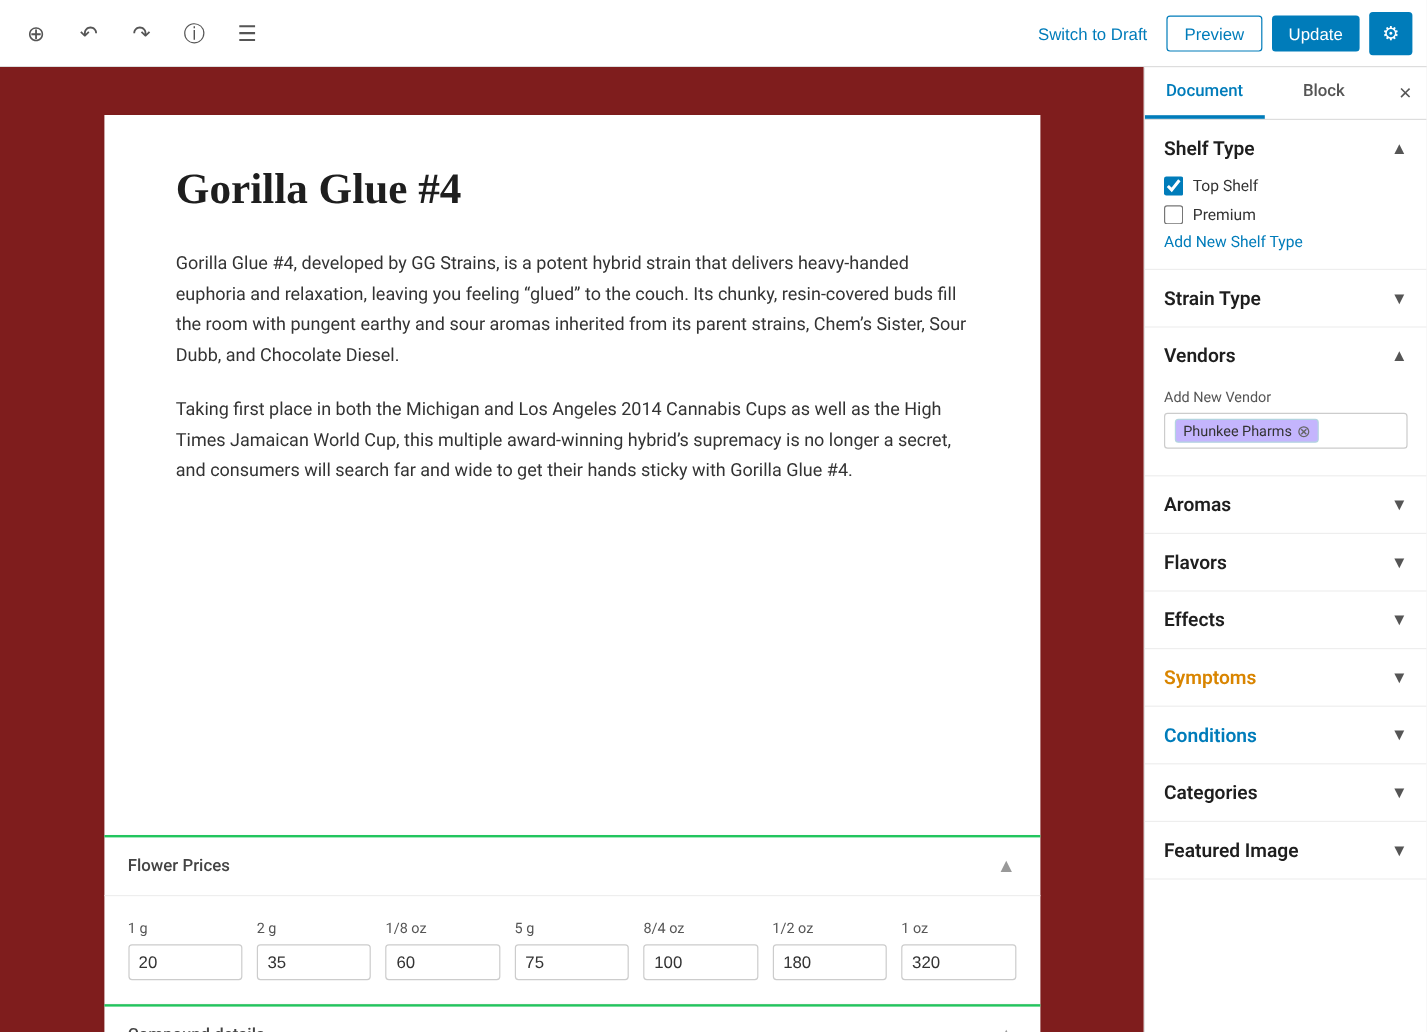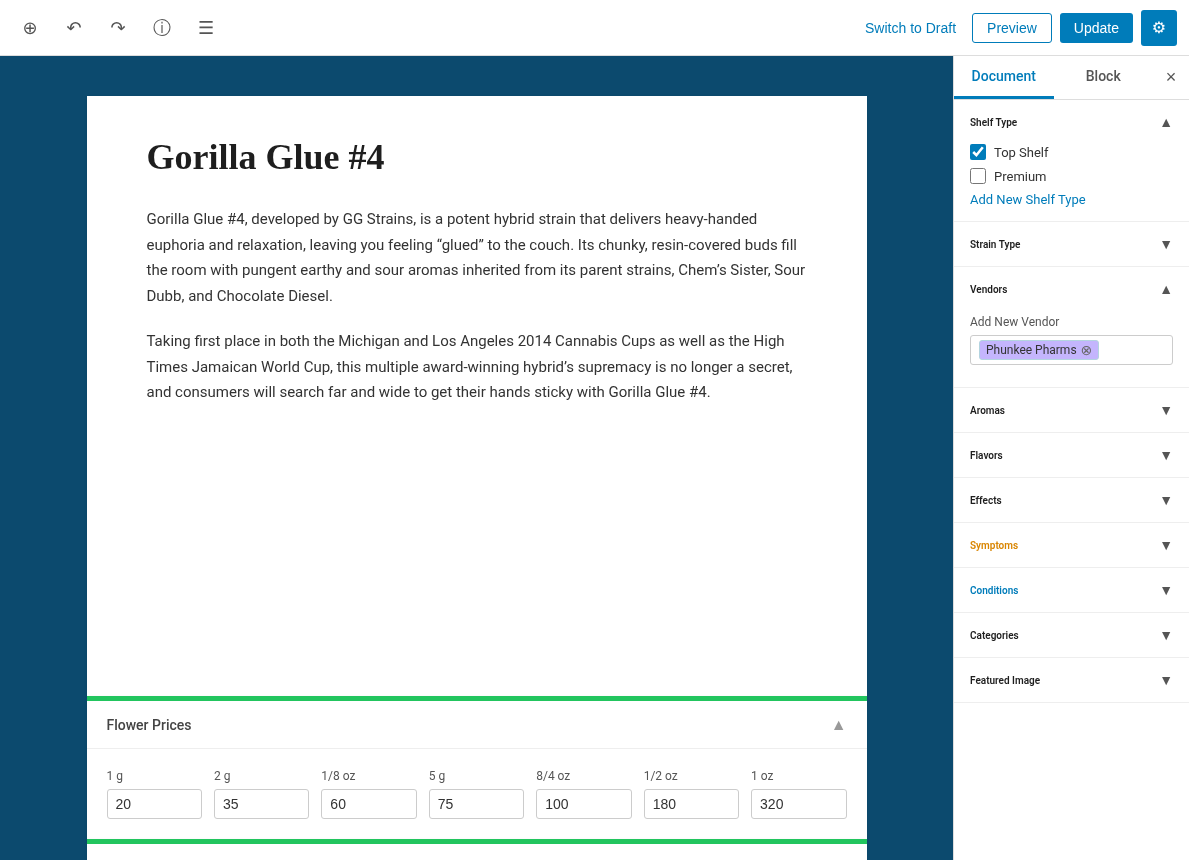--- a/index.html
+++ b/index.html
@@ -32,38 +32,38 @@
     .settings-btn {
       width: 36px; height: 36px; display: flex; align-items: center; justify-content: center;
       background: #007cba; border: none; color: #fff; border-radius: 3px; cursor: pointer; font-size: 16px;
     }
 
     
     .main-layout { display: flex; flex: 1; overflow: hidden; }
 
     
     .editor-area {
-      flex: 1; background: #0c4a6e; overflow-y: auto; padding: 40px 0;
+      flex: 1; background: #7f1d1d; overflow-y: auto; padding: 40px 0;
       display: flex; flex-direction: column; align-items: center;
     }
     .editor-content {
       background: #fff; width: 780px; min-height: 600px; padding: 40px 60px;
       box-shadow: 0 1px 3px rgba(0,0,0,0.08);
     }
     .post-title {
       font-family: Georgia, serif; font-size: 36px; font-weight: 700; color: #1e1e1e;
       margin-bottom: 28px; line-height: 1.2;
     }
     .post-body { font-size: 15px; line-height: 1.7; color: #333; margin-bottom: 24px; }
     .post-body p { margin-bottom: 20px; }
 
     
     .section-block {
       width: 780px; margin-top: 0; background: #fff; box-shadow: 0 1px 3px rgba(0,0,0,0.08);
-      border-top: 5px solid #22c55e;
+      border-top: 2px solid #22c55e;
     }
     .section-header {
       display: flex; align-items: center; justify-content: space-between;
       padding: 14px 20px; border-bottom: 1px solid #eee; cursor: pointer;
     }
     .section-header-title { font-size: 14px; color: #444; font-weight: 500; }
     .section-header-icon { color: #999; font-size: 16px; }
     .section-body { padding: 20px; }
     .price-grid { display: grid; grid-template-columns: repeat(7, 1fr); gap: 12px; }
     .price-col label { font-size: 12px; color: #555; display: block; margin-bottom: 6px; }
@@ -86,21 +86,21 @@
       width: 36px; display: flex; align-items: center; justify-content: center;
       background: none; border: none; cursor: pointer; color: #555; font-size: 18px;
     }
 
     
     .sidebar-panel { border-bottom: 1px solid #eee; }
     .panel-header {
       display: flex; align-items: center; justify-content: space-between;
       padding: 14px 16px; cursor: pointer;
     }
-    .panel-title { font-size: 10px; font-weight: 600; color: #1e1e1e; }
+    .panel-title { font-size: 16px; font-weight: 600; color: #1e1e1e; }
     .panel-title.orange { color: #d98500; }
     .panel-title.blue { color: #007cba; }
     .panel-chevron { font-size: 14px; color: #555; }
     .panel-body { padding: 0 16px 14px; }
 
     
     .checkbox-item { display: flex; align-items: center; gap: 8px; margin-bottom: 8px; }
     .checkbox-item input[type="checkbox"] { width: 16px; height: 16px; cursor: pointer; accent-color: #007cba; }
     .checkbox-item label { font-size: 13px; color: #333; cursor: pointer; }
     .add-new-link { color: #007cba; font-size: 13px; text-decoration: none; display: block; margin-top: 8px; }

